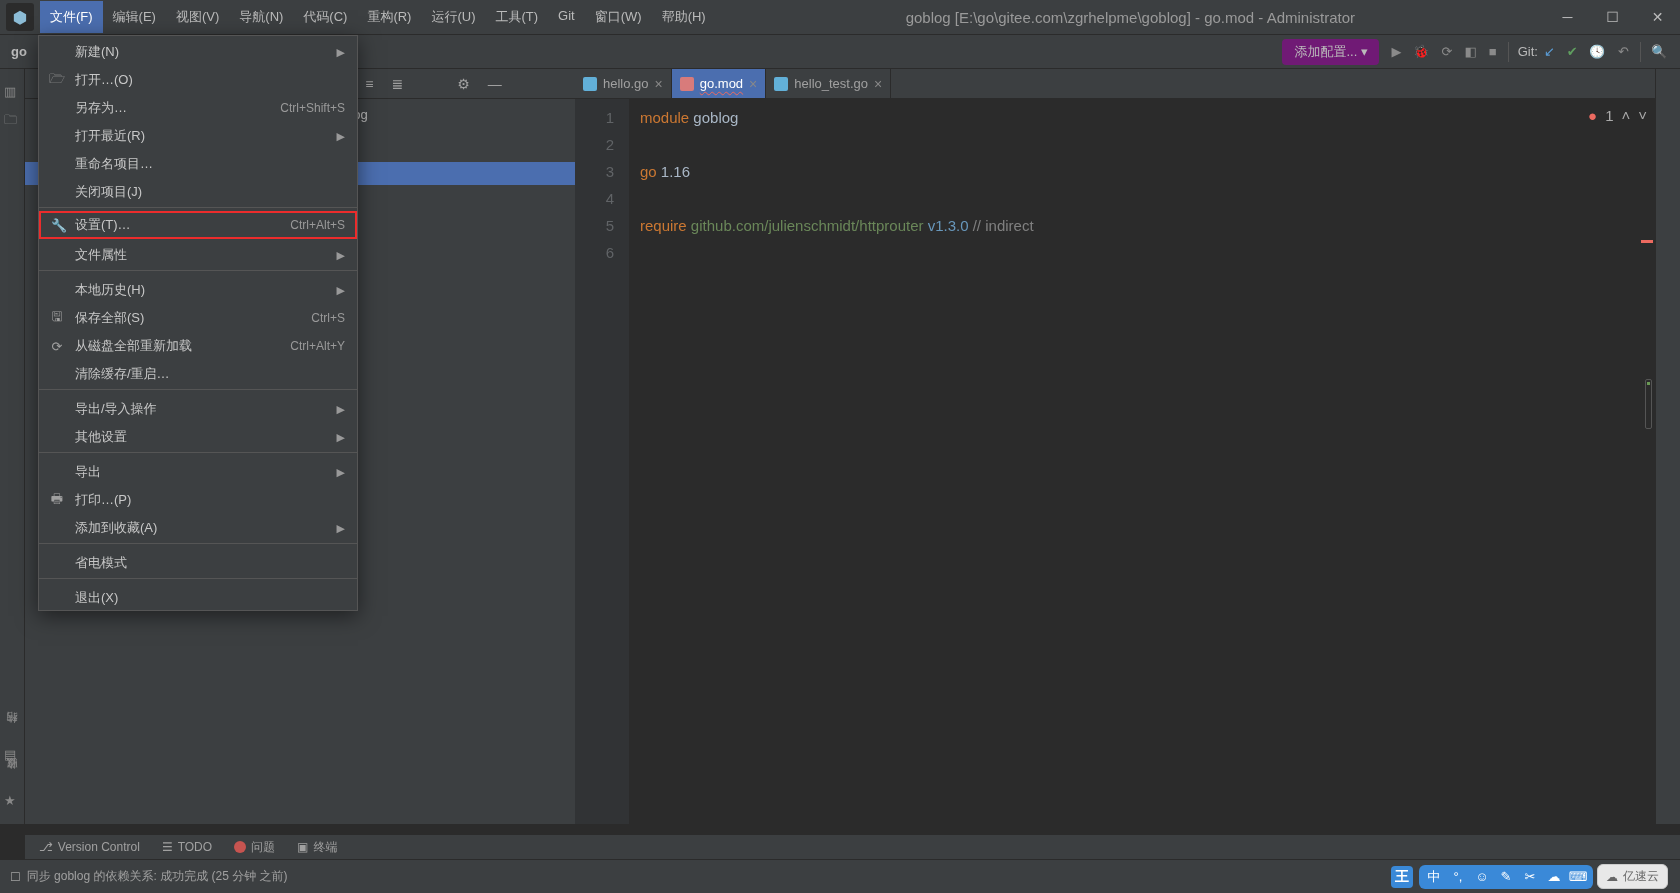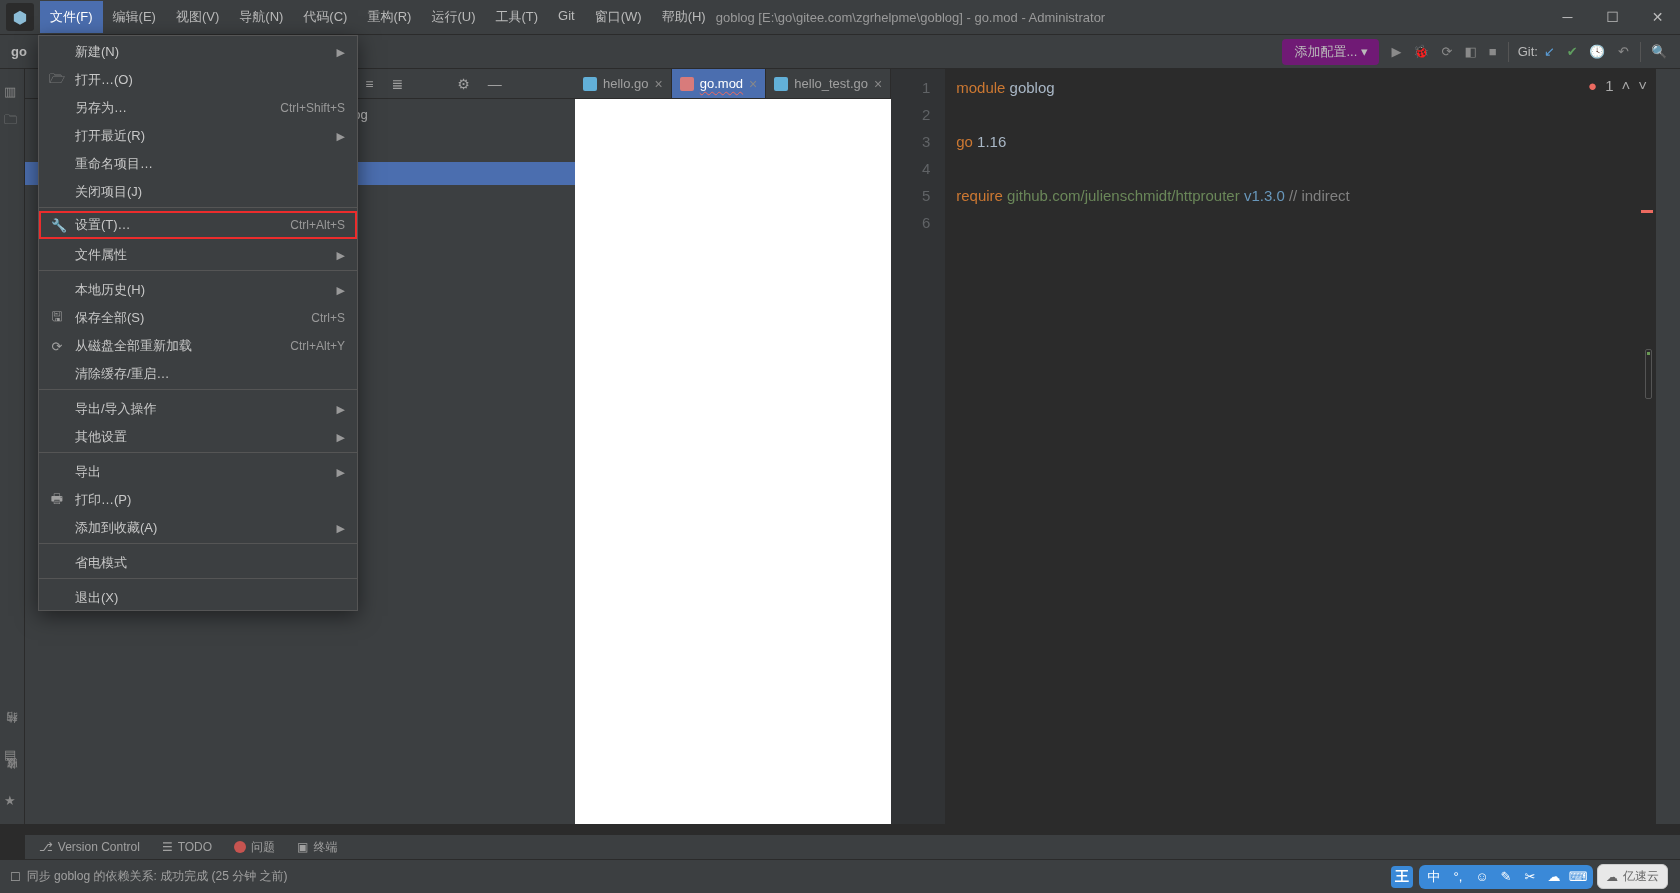--- a/index.html
+++ b/index.html
@@ -4,21 +4,21 @@
 <style>
 * { margin: 0; padding: 0; box-sizing: border-box; font-family: "Microsoft YaHei", "Segoe UI", sans-serif; -webkit-font-smoothing: antialiased; }
 body { background: #2b2b2b; color: #bbbbbb; font-size: 13px; overflow: hidden; width: 1680px; height: 893px; position: relative; }
 
 
 .title-bar { display: flex; align-items: center; height: 35px; background: #3c3f41; border-bottom: 1px solid #2b2b2b; }
 .title-bar .ide-icon { width: 28px; height: 28px; margin: 0 6px; background: #2b2b2b; border-radius: 3px; display: flex; align-items: center; justify-content: center; color: #8cbcd6; font-size: 16px; font-weight: bold; }
 .menubar { display: flex; }
 .menubar .menu-item { padding: 7px 10px; color: #bbbbbb; cursor: pointer; }
 .menubar .menu-item.active { background: #4b6eaf; color: #fff; }
-.title-text { flex: 1; color: #9a9a9a; font-size: 13px; }
+.title-text { flex: 1; text-align: center; color: #9a9a9a; font-size: 15px; }
 .window-ctrls { display: flex; }
 .window-ctrls .wbtn { width: 45px; height: 35px; display: flex; align-items: center; justify-content: center; color: #bbbbbb; cursor: pointer; font-size: 14px; }
 
 
 .toolbar { height: 34px; background: #3c3f41; border-bottom: 1px solid #2b2b2b; display: flex; align-items: center; padding: 0 6px; }
 .toolbar .proj-name { font-weight: bold; color: #bbbbbb; font-size: 13px; padding: 0 5px; }
 .toolbar .spacer { flex: 1; }
 .toolbar .sep { width: 1px; height: 20px; background: #555; margin: 0 5px; }
 .toolbar .tbtn { padding: 0 6px; height: 26px; display: flex; align-items: center; color: #8a8a8a; cursor: pointer; }
 .toolbar .tbtn.green { color: #5f9e5f; }
@@ -46,21 +46,21 @@
 .dropdown { position: absolute; left: 38px; top: 35px; width: 320px; background: #3c3f41; border: 1px solid #555; box-shadow: 0 5px 20px rgba(0,0,0,0.5); z-index: 100; }
 .dropdown .row { display: flex; align-items: center; height: 28px; padding: 4px 12px 0 36px; position: relative; cursor: pointer; color: #c8c8c8; font-size: 13px; }
 .dropdown .row.highlighted { border: 2px solid #ec2c2c; height: 28px; padding: 0 10px 0 34px; }
 .dropdown .row .icon { position: absolute; left: 10px; width: 16px; text-align: center; color: #a0a0a0; }
 .dropdown .row .label { flex: 1; }
 .dropdown .row .shortcut { color: #999; font-size: 12px; }
 .dropdown .row .arrow { color: #999; font-size: 11px; }
 .dropdown .divider { height: 1px; background: #555; margin: 3px 0; }
 
 
-.editor-area { position: absolute; left: 575px; top: 69px; right: 25px; bottom: 69px; background: #ffffff; display: flex; flex-direction: row; }
+.editor-area { position: absolute; left: 575px; top: 69px; right: 25px; bottom: 69px; background: #d946ef; display: flex; flex-direction: column; }
 .tabs { height: 30px; display: flex; background: #3c3f41; border-bottom: 1px solid #2b2b2b; }
 .tabs .tab { display: flex; align-items: center; padding: 0 8px; border-right: 1px solid #2b2b2b; background: #3c3f41; cursor: pointer; gap: 6px; color: #a0a0a0; }
 .tabs .tab.active { background: #4b6eaf; color: #fff; }
 .tabs .tab .ficon { width: 14px; height: 14px; background: #62b0d8; border-radius: 2px; display: inline-block; }
 .tabs .tab .ficon.mod { background: #d87b7b; }
 .tabs .tab .close { color: #888; font-size: 14px; }
 .tabs .tab.active .fname { text-decoration: underline wavy #ec6a60; text-decoration-thickness: 1px; text-underline-offset: 3px; }
 .editor { display: flex; flex: 1; background: #2b2b2b; font-family: "Consolas", monospace; font-size: 15px; position: relative; }
 .gutter { width: 55px; text-align: right; padding: 5px 15px 0 0; color: #606366; line-height: 27px; background: #313335; border-right: 1px solid #2b2b2b; }
 .code { padding: 5px 0 0 10px; line-height: 27px; flex: 1; }

